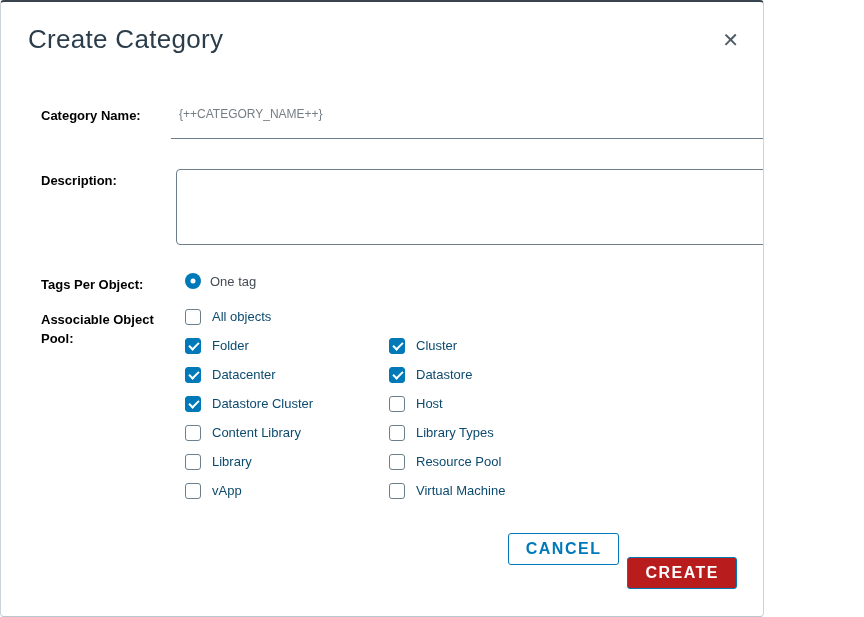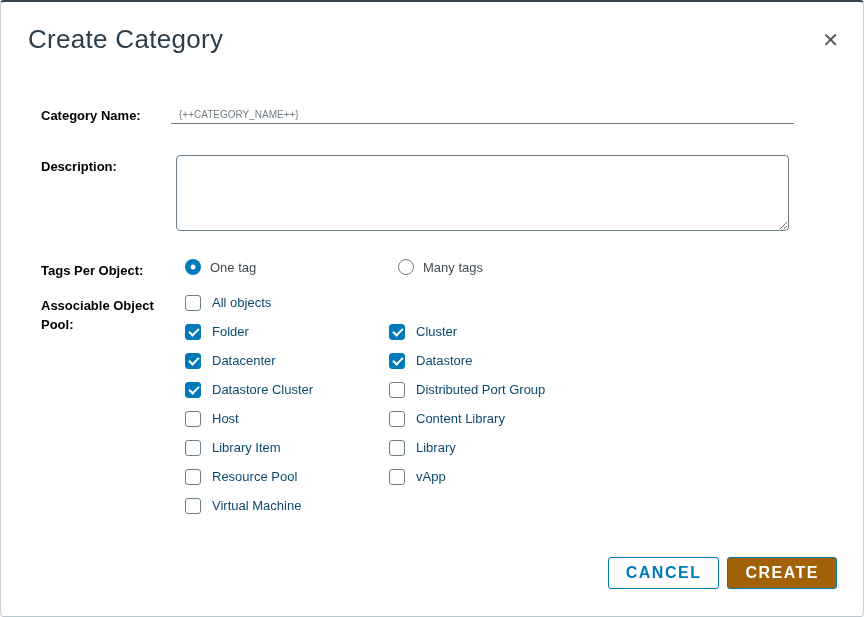--- a/index.html
+++ b/index.html
@@ -1,18 +1,18 @@
 <!DOCTYPE html>
 <html><head>
 <meta charset="utf-8">
 <style>
   html,body { margin:0; padding:0; background:#ffffff; font-family:"Liberation Sans", sans-serif; }
   .dialog {
     position:relative;
-    width:864px; height:617px;
+    width:764px; height:617px;
     box-sizing:border-box;
     background:#ffffff;
     border:1px solid #ccd4da;
     border-top:2px solid #38434e;
     border-bottom:1px solid #b9c6ce;
     border-radius:4px;
     overflow:hidden;
   }
   .dialog-header {
     display:flex; justify-content:space-between; align-items:flex-start;
@@ -32,22 +32,22 @@
     width:130px; flex:none;
     font-size:13px; font-weight:700; color:#000000; line-height:19px; padding-top:2px;
   }
   .control { width:623px; flex:none; }
 
   .row-name { margin-top:50px; }
   .name-input {
     width:100%; box-sizing:border-box;
     border:none; border-bottom:1px solid #6d7f8a; background:transparent;
     font-family:"Liberation Sans", sans-serif;
-    font-size:10px; color:#757e84;
-    padding:2px 8px 3px 8px; outline:none;
+    font-size:12px; color:#757e84;
+    padding:2px 8px 17px 8px; outline:none;
   }
 
   .row-desc { margin-top:30px; }
   .desc-textarea {
     display:block; margin-left:5px;
     width:613px; height:76px; box-sizing:border-box;
     border:1px solid #6d7f8a; border-radius:4px;
     resize:vertical;
     font-family:"Liberation Sans", sans-serif; font-size:13px; color:#454c54;
     outline:none; padding:6px 8px;
@@ -87,21 +87,21 @@
     position:absolute; right:26px; bottom:27px;
     display:flex; gap:8px;
   }
   .btn {
     height:32px; border-radius:3px; padding:0 17px;
     font-family:"Liberation Sans", sans-serif;
     font-size:16px; font-weight:700; letter-spacing:1.5px;
     cursor:pointer;
   }
   .btn-cancel { background:#ffffff; color:#0079b8; border:1px solid #0079b8; }
-  .btn-create { background:#a16207; color:#ffffff; border:1px solid #0079b8; }
+  .btn-create { background:#b91c1c; color:#ffffff; border:1px solid #0079b8;margin-top:24px; }
 </style>
 </head>
 <body>
 
 <div class="dialog">
 
   <div class="dialog-header">
     <div class="dialog-title">Create Category</div>
     <button class="close-btn">✕</button>
   </div>
@@ -122,24 +122,20 @@
       </div>
     </div>
 
     <div class="row row-tags">
       <div class="flabel">Tags Per Object:</div>
       <div class="control radio-group">
           <div class="radio-item">
             <span class="radio checked"></span>
             <span>One tag</span>
           </div>
-          <div class="radio-item">
-            <span class="radio"></span>
-            <span>Many tags</span>
-          </div>
         </div>
     </div>
 
     <div class="row row-assoc">
       <div class="flabel">Associable Object Pool:</div>
       <div class="control cb-area">
         <div class="all-objects-row">
             <div class="cb-item">
               <span class="cb"></span>
               <span>All objects</span>
@@ -161,33 +157,29 @@
             <div class="cb-item">
               <span class="cb checked"></span>
               <span>Datastore</span>
             </div>
             <div class="cb-item">
               <span class="cb checked"></span>
               <span>Datastore Cluster</span>
             </div>
             <div class="cb-item">
               <span class="cb"></span>
-              <span>Distributed Port Group</span>
-            </div>
-            <div class="cb-item">
-              <span class="cb"></span>
               <span>Host</span>
             </div>
             <div class="cb-item">
               <span class="cb"></span>
               <span>Content Library</span>
             </div>
             <div class="cb-item">
               <span class="cb"></span>
-              <span>Library Item</span>
+              <span>Library Types</span>
             </div>
             <div class="cb-item">
               <span class="cb"></span>
               <span>Library</span>
             </div>
             <div class="cb-item">
               <span class="cb"></span>
               <span>Resource Pool</span>
             </div>
             <div class="cb-item">

